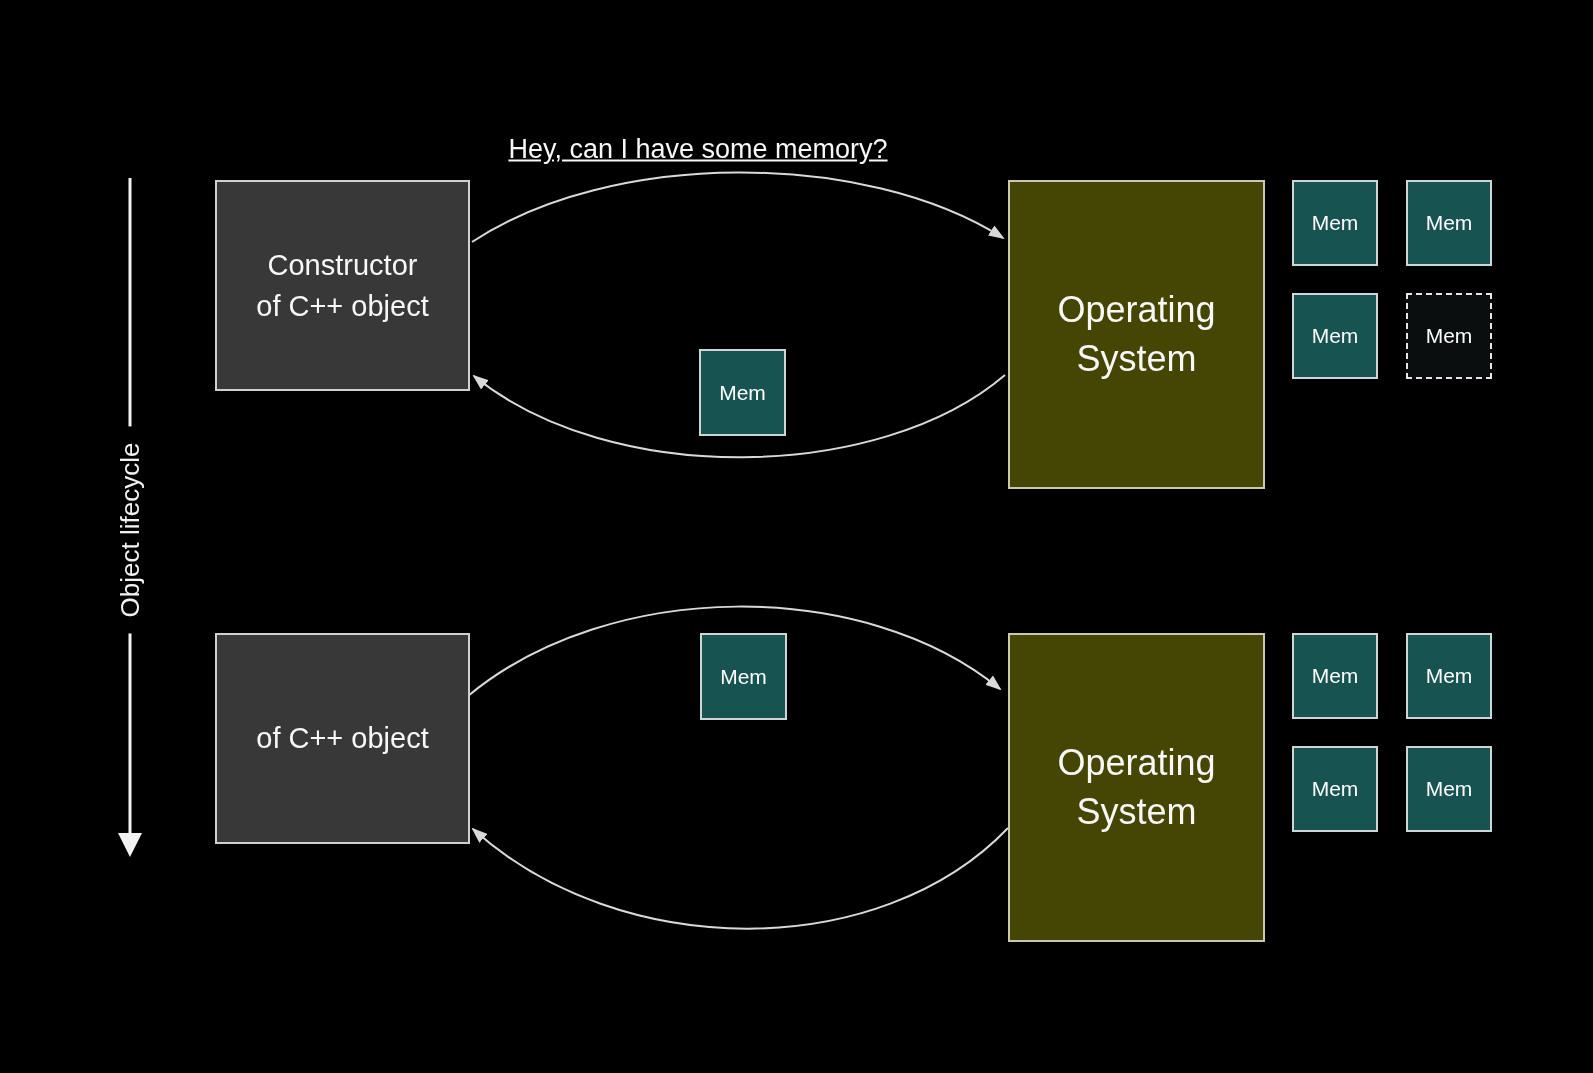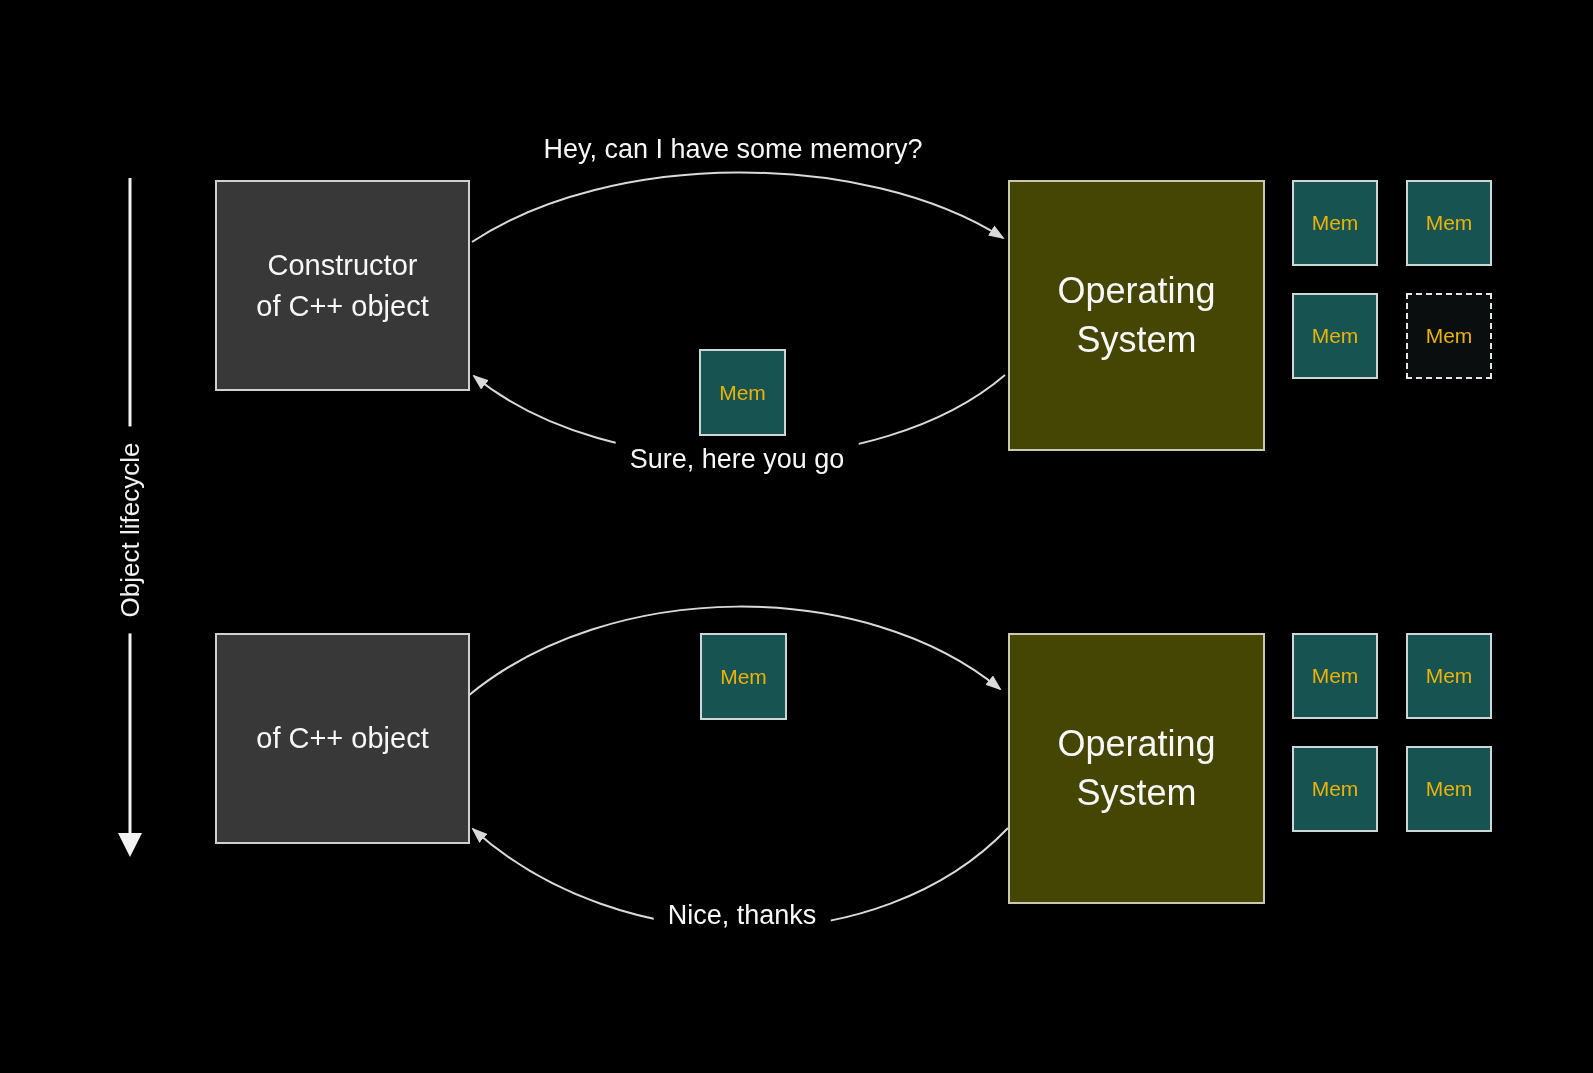--- a/index.html
+++ b/index.html
@@ -26,42 +26,42 @@
 
   
   .actor-box {
     width: 255px; height: 211px;
     background: #383838;
     border: 2px solid #d0d0d0;
     display: flex; align-items: center; justify-content: center;
     z-index: 2;
   }
   .os-box {
-    width: 257px; height: 271px;
+    width: 257px; height: 309px;
     background: #454603;
     border: 2px solid #c9c9b0;
     display: flex; align-items: center; justify-content: center;
     z-index: 2;
   }
   .actor-label {
     color: #f7f7f7; font-size: 29px; line-height: 1.4;
     text-align: center; white-space: nowrap;
   }
   .os-label {
     color: #f7f7f7; font-size: 36px; line-height: 1.35;
     text-align: center; white-space: nowrap;
   }
 
   
   .mem {
     width: 86px; height: 86px;
     background: #175350;
     border: 2px solid #ccd6d4;
     display: flex; align-items: center; justify-content: center;
-    color: #eab308; font-size: 21px;
+    color: #ffffff; font-size: 21px;
     z-index: 3;
   }
   .mem.empty {
     background: #0a0e0e;
     border: 2px dashed #e6e6e6;
   }
 
   
   .msg {
     color: #f7f7f7; font-size: 27px; white-space: nowrap;
@@ -113,22 +113,21 @@
     </div>
   </div>
 
   <div class="abs os-box" style="left:1008px; top:180px;">
     <div class="os-label">
       <div>Operating</div>
       <div>System</div>
     </div>
   </div>
 
-  <div class="abs msg" style="left:733px; top:149px;">Hey, can I have some memory?</div>
-  <div class="abs msg" style="left:737px; top:459px;">Sure, here you go</div>
+  <div class="abs msg" style="left:698px; top:149px;text-decoration:underline;">Hey, can I have some memory?</div>
 
   <div class="abs mem" style="left:699px; top:349px; width:87px; height:87px;">
     <span>Mem</span>
   </div>
 
   <div class="abs mem" style="left:1292px; top:180px;">
     <span>Mem</span>
   </div>
   <div class="abs mem" style="left:1406px; top:180px;">
     <span>Mem</span>
@@ -146,21 +145,20 @@
     </div>
   </div>
 
   <div class="abs os-box" style="left:1008px; top:633px;">
     <div class="os-label">
       <div>Operating</div>
       <div>System</div>
     </div>
   </div>
 
-  <div class="abs msg" style="left:742px; top:915px;">Nice, thanks</div>
 
   <div class="abs mem" style="left:700px; top:633px; width:87px; height:87px;">
     <span>Mem</span>
   </div>
 
   <div class="abs mem" style="left:1292px; top:633px;">
     <span>Mem</span>
   </div>
   <div class="abs mem" style="left:1406px; top:633px;">
     <span>Mem</span>

